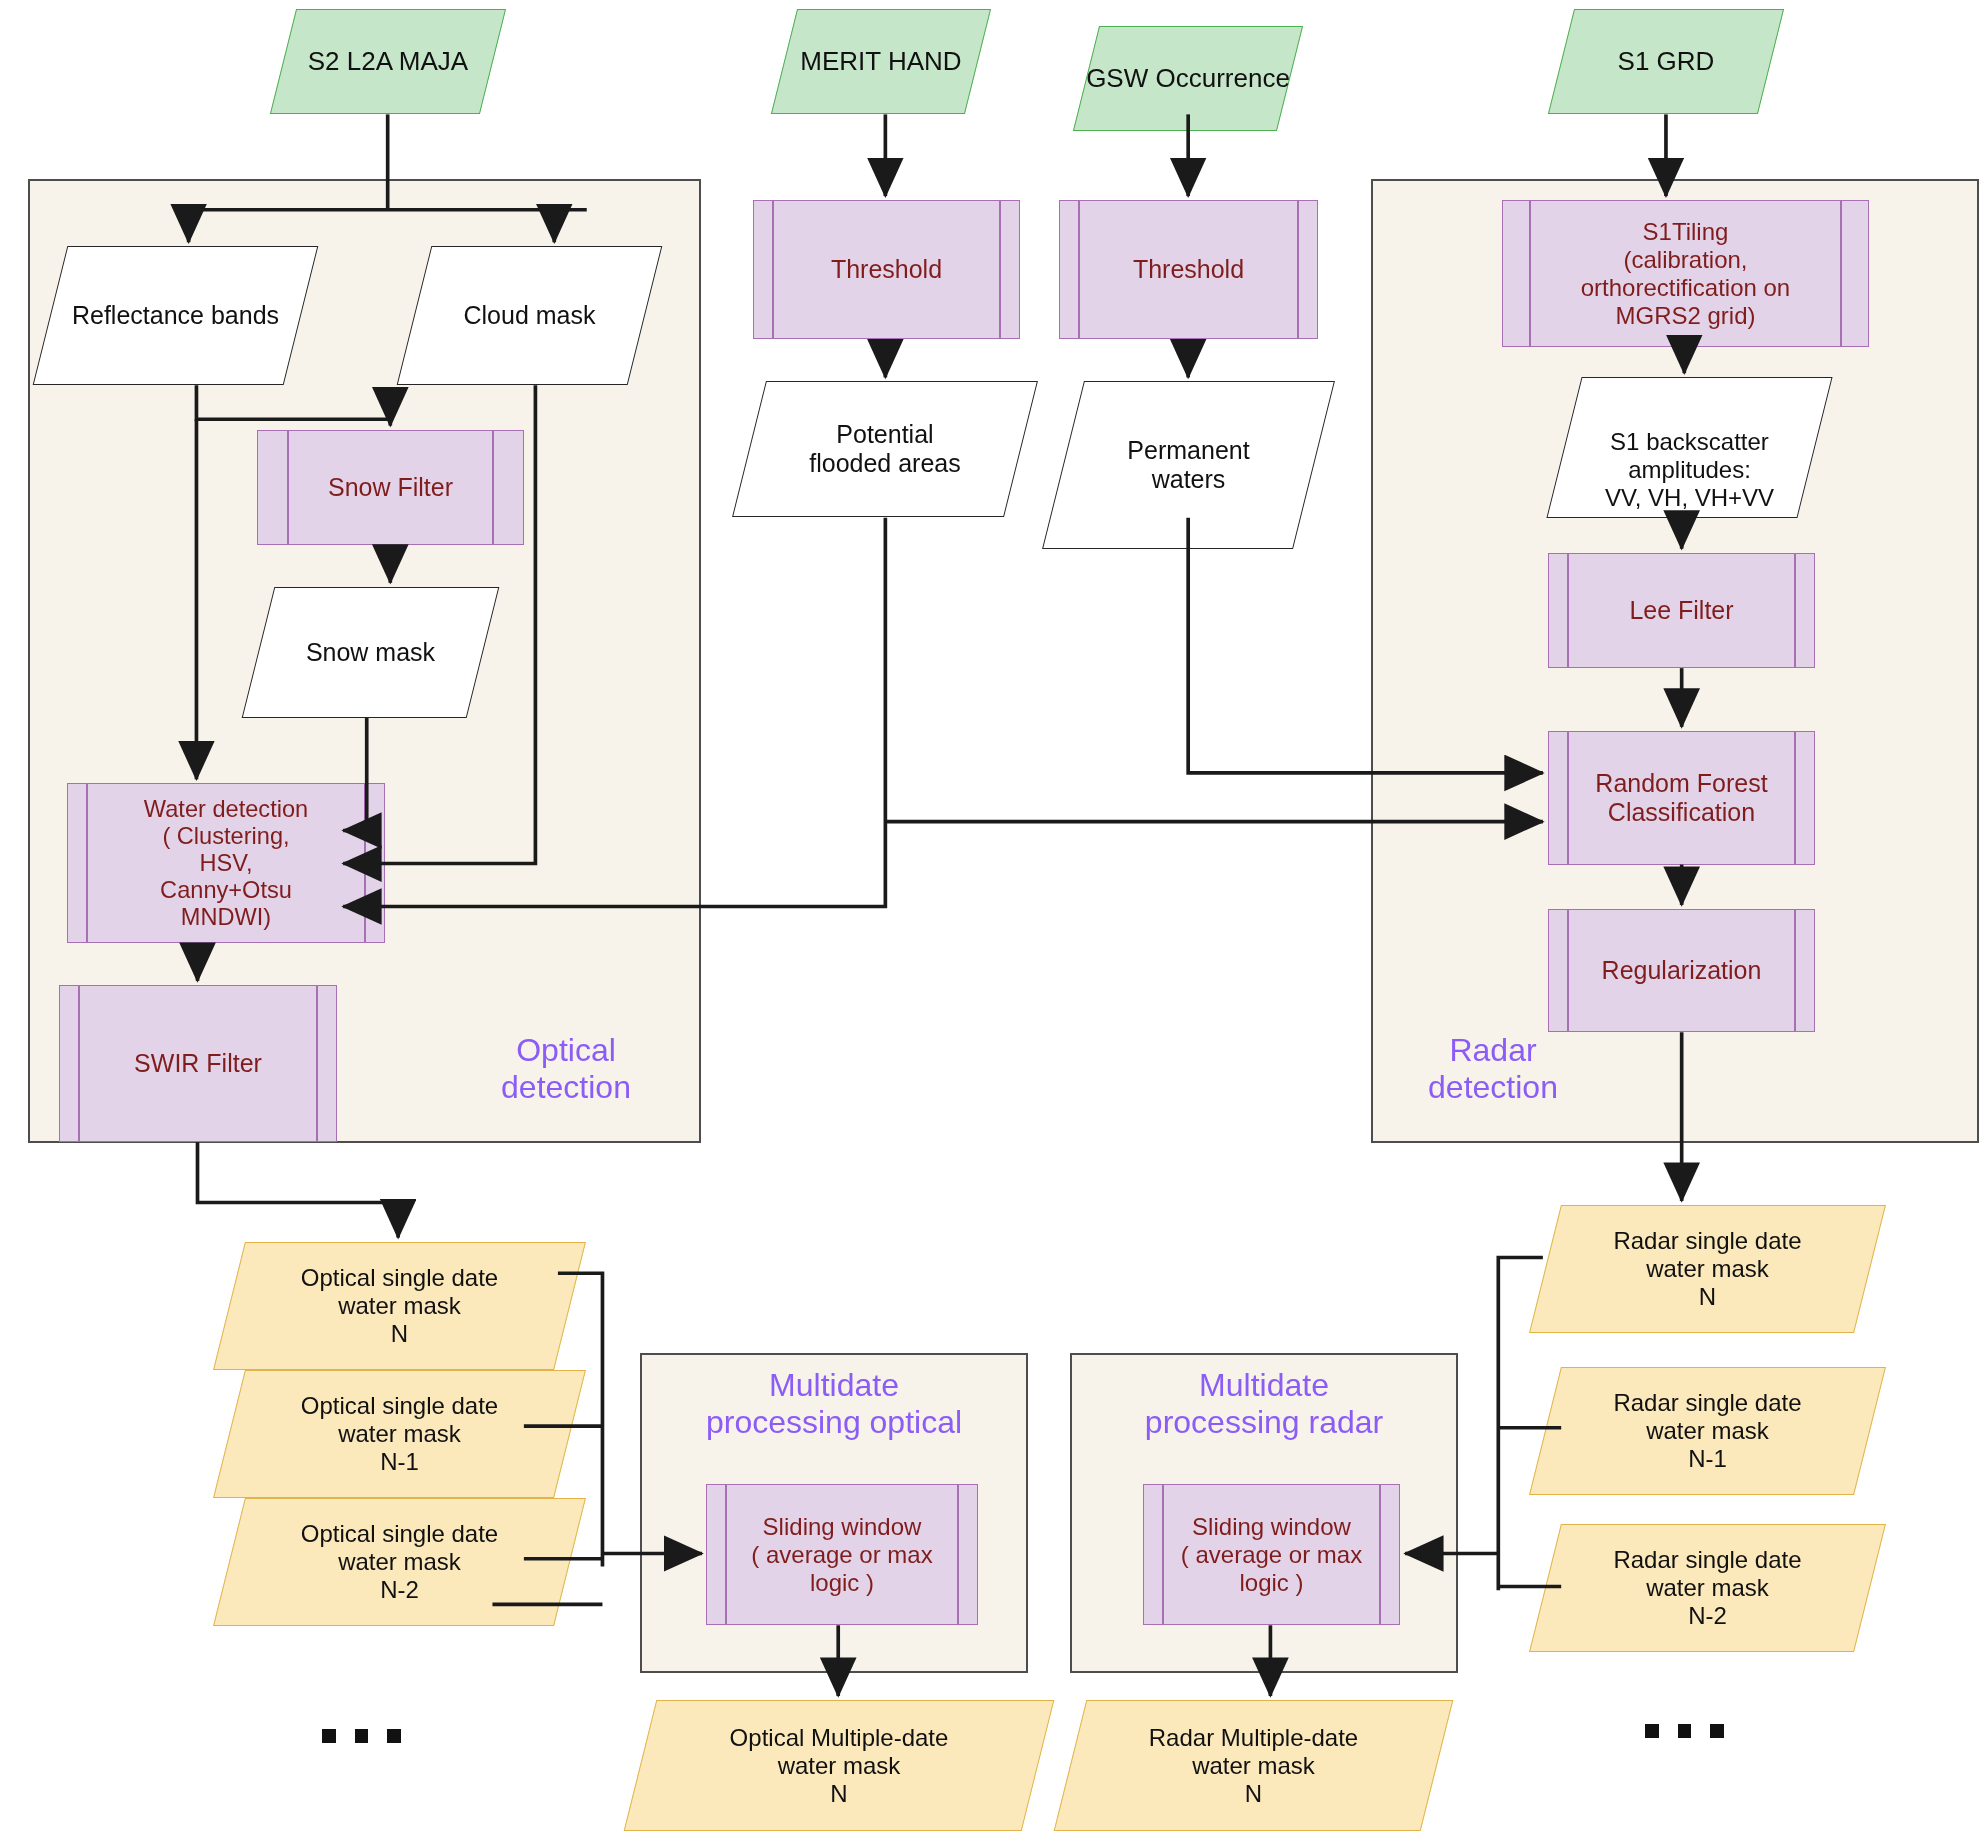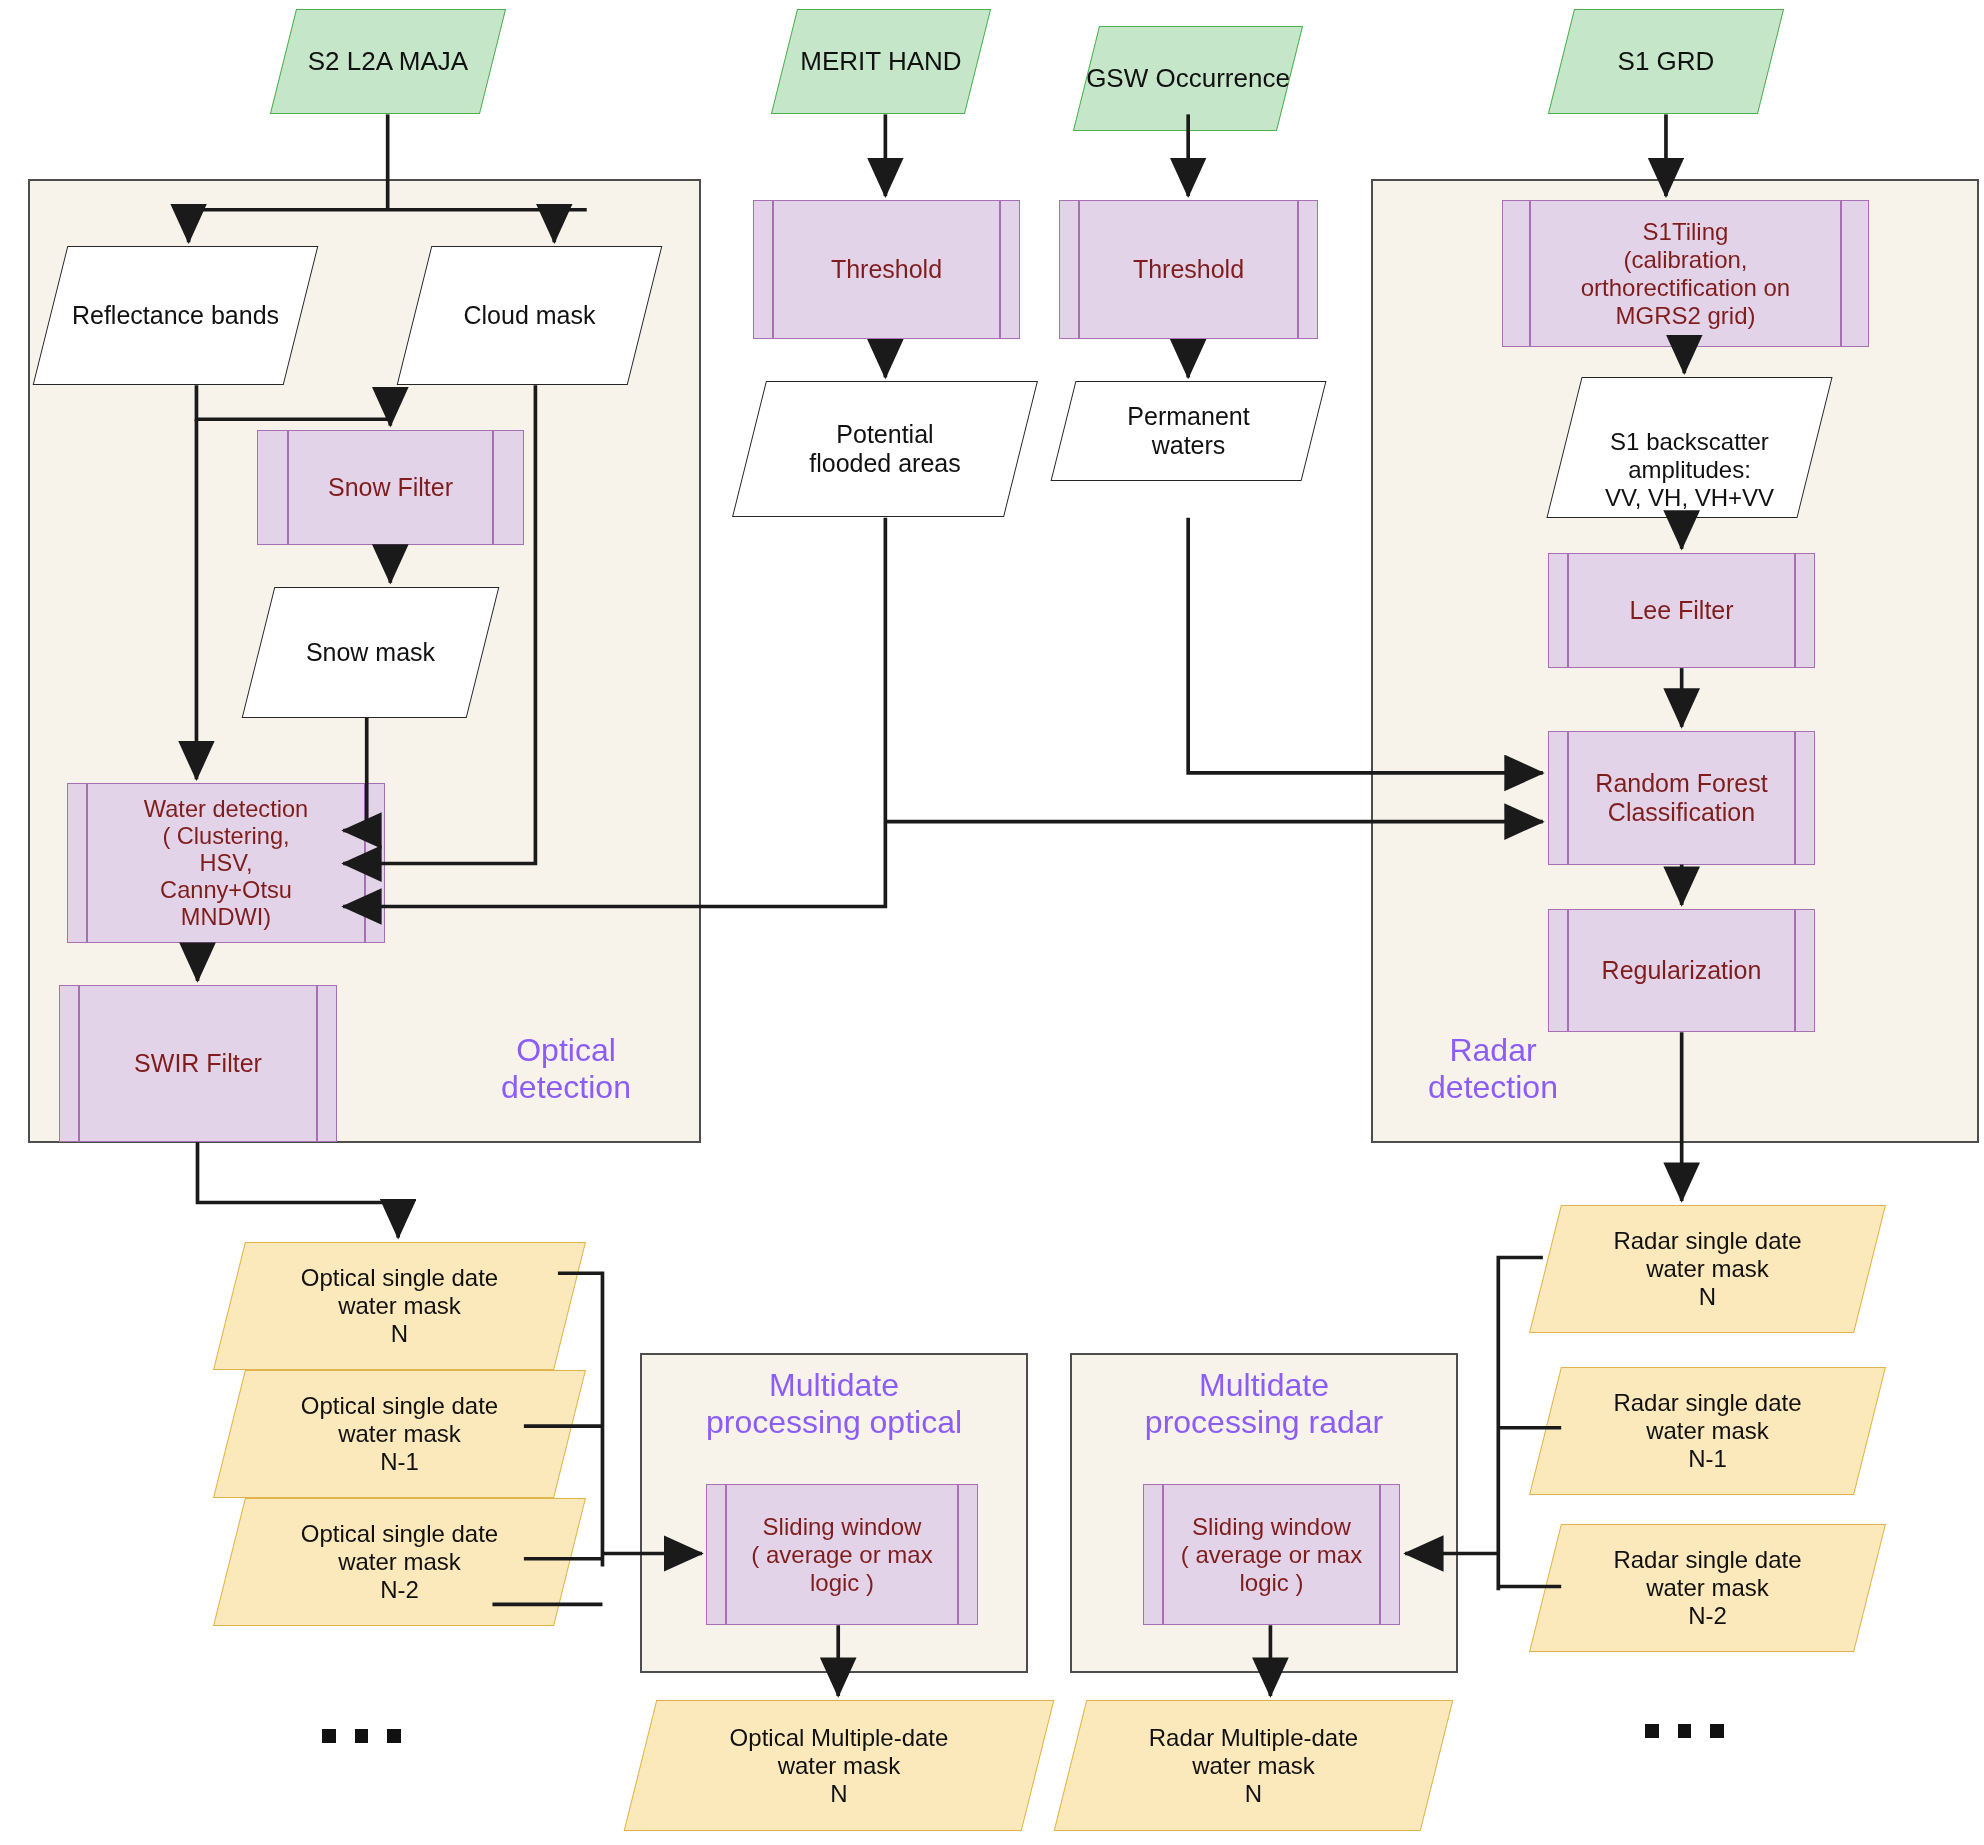--- a/index.html
+++ b/index.html
@@ -120,21 +120,21 @@
     <div class="bar" style="right:18.3px;"></div>
     <div class="txt" style="font-size:25px;">Threshold</div>
   </div>
 
   <div class="para white" style="left:749px;top:381px;width:272px;height:136px;">
     <div class="skew"></div>
     <div class="txt" style="font-size:25px;">Potential
 flooded areas</div>
   </div>
 
-  <div class="para white" style="left:1063px;top:381px;width:251px;height:100px;">
+  <div class="para white" style="left:1063px;top:381px;width:251px;height:168px;">
     <div class="skew"></div>
     <div class="txt" style="font-size:25px;">Permanent
 waters</div>
   </div>
 
   <div class="proc" style="left:1502px;top:200px;width:367px;height:147px;">
     <div class="bar" style="left:26px;"></div>
     <div class="bar" style="right:26px;"></div>
     <div class="txt" style="font-size:24px;">S1Tiling
 (calibration,

